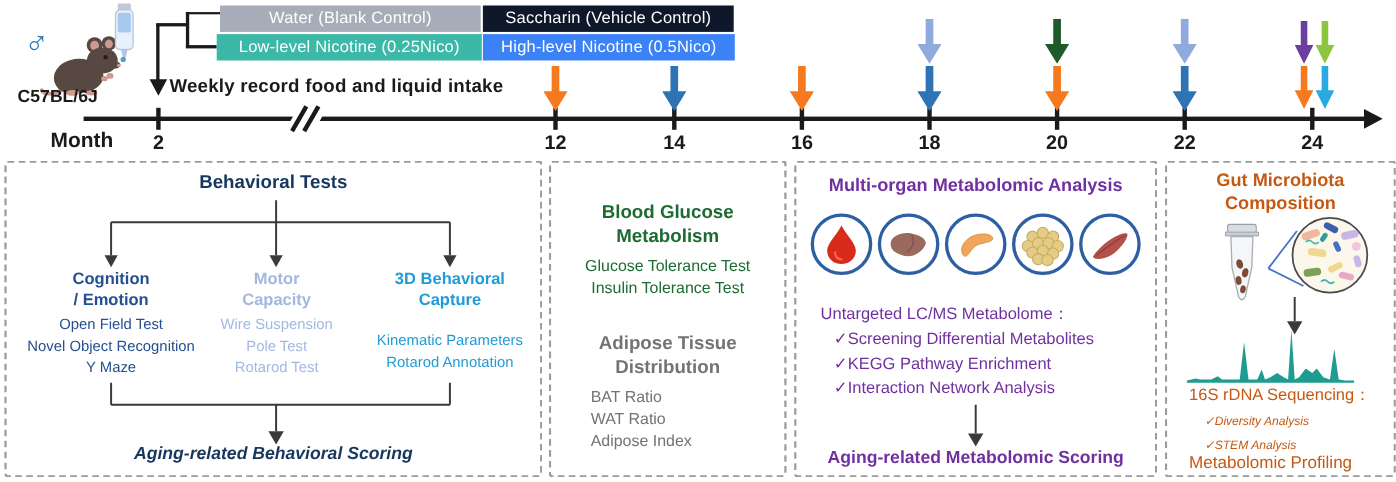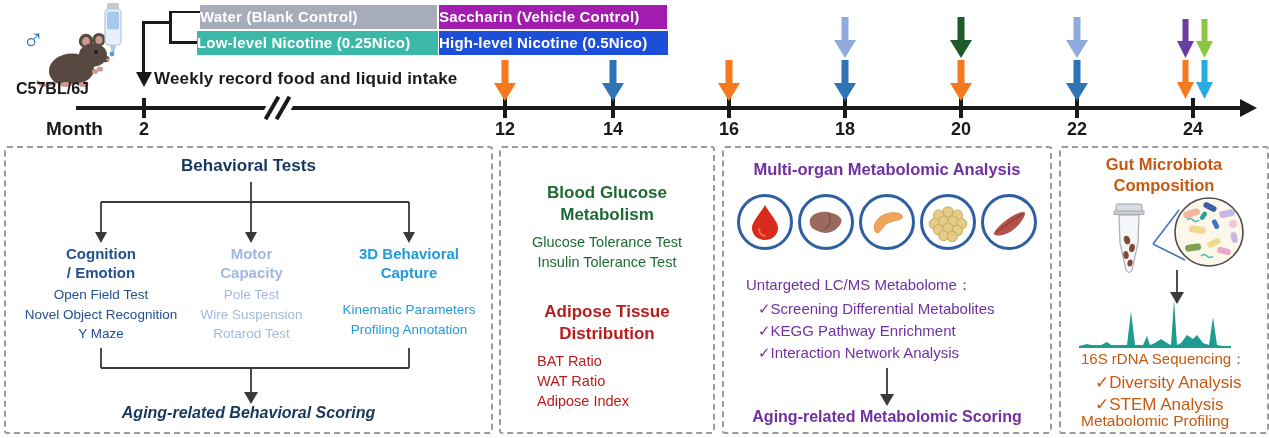--- a/index.html
+++ b/index.html
@@ -15,30 +15,30 @@
   .note{font-size:17px;font-weight:bold;color:#1a1a1a;letter-spacing:.2px;}
   .tl-line{height:4px;background:#1a1a1a;}
   .tick{width:4px;height:20px;background:#1a1a1a;}
   .tl-head{width:0;height:0;border-left:17px solid #1a1a1a;border-top:9px solid transparent;border-bottom:9px solid transparent;}
   .month-lbl{width:50px;text-align:center;font-size:18px;font-weight:bold;color:#1a1a1a;}
   .month-word{font-size:19px;font-weight:bold;color:#1a1a1a;}
   .gap{background:#fff;}
   .slash{width:4px;height:26px;background:#1a1a1a;transform:rotate(30deg);}
   .bk{background:#1a1a1a;}
   .tri-down{width:0;height:0;border-top:15px solid #1a1a1a;border-left:8px solid transparent;border-right:8px solid transparent;}
-  .chip{color:#fff;font-size:15px;font-weight:bold;line-height:24px;letter-spacing:.2px;}
+  .chip{color:#fff;font-size:15px;font-weight:normal;text-align:center;line-height:24px;letter-spacing:.2px;}
 
   
   .panel{border:2px dashed #9B9B9B;border-radius:3px;background:#fff;}
   .c-navy{color:#17375E;}
   .c-navy2{color:#24508F;}
   .c-peri{color:#A3B8E0;}
   .c-blue{color:#1F9CD8;}
   .c-dgreen{color:#1D6B33;}
-  .c-lgreen{color:#b91c1c;}
+  .c-lgreen{color:#737373;}
   .c-purple{color:#7030A0;}
   .c-borange{color:#C65911;}
   .p-title{font-size:17px;font-weight:bold;}
   .bt-col{position:absolute;text-align:center;}
   .bt-head{font-size:15px;font-weight:bold;line-height:19px;white-space:pre-line;}
   .bt-items{font-size:13.5px;line-height:19.5px;margin-top:3px;}
   .sec-title{font-size:17px;font-weight:bold;line-height:22px;white-space:pre-line;}
   .sec-items{font-size:14.5px;line-height:20px;}
   .meta-line{font-size:15px;}
   .meta-list{font-size:15px;line-height:22px;}
@@ -84,22 +84,22 @@
 
   <div class="abs bk" style="left:142px;top:22px;width:2.5px;height:52px;"></div>
   <div class="abs bk" style="left:142px;top:21px;width:29px;height:2.5px;"></div>
   <div class="abs bk" style="left:169px;top:11px;width:2.5px;height:32px;"></div>
   <div class="abs bk" style="left:169px;top:10.5px;width:31px;height:2.5px;"></div>
   <div class="abs bk" style="left:169px;top:41px;width:28px;height:2.5px;"></div>
   <div class="abs tri-down" style="left:136px;top:72px;"></div>
 
   <div class="abs chip" style="left: 200px; top: 5px; width: 237px; height: 24px; background: rgb(166, 172, 184);">Water (Blank Control)</div>
   <div class="abs chip" style="left: 197px; top: 31px; width: 241px; height: 24px; background: rgb(60, 184, 168);">Low-level Nicotine (0.25Nico)</div>
-  <div class="abs chip" style="left: 439px; top: 5px; width: 228px; height: 24px; background: #a21caf;">Saccharin (Vehicle Control)</div>
-  <div class="abs chip" style="left: 439px; top: 31px; width: 229px; height: 24px; background: #1d4ed8;">High-level Nicotine (0.5Nico)</div>
+  <div class="abs chip" style="left: 439px; top: 5px; width: 228px; height: 24px; background: #0f172a;">Saccharin (Vehicle Control)</div>
+  <div class="abs chip" style="left: 439px; top: 31px; width: 229px; height: 24px; background: #3b82f6;">High-level Nicotine (0.5Nico)</div>
 
   <div class="abs note" style="left:154px;top:69px;">Weekly record food and liquid intake</div>
 
   <div class="abs tl-line" style="left:76px;top:106px;width:1166px;"></div>
   <div class="abs tl-head" style="left:1240px;top:99px;"></div>
 
   <div class="abs gap" style="left:267px;top:99px;width:23px;height:18px;transform:rotate(30deg);"></div>
   <div class="abs slash" style="left:270px;top:95px;"></div>
   <div class="abs slash" style="left:281px;top:95px;"></div>
 
@@ -189,32 +189,32 @@
         <div>Open Field Test</div>
         <div>Novel Object Recognition</div>
         <div>Y Maze</div>
       </div>
     </div>
 
     <div class="bt-col" style="left:158px;top:96px;width:175px;text-align:center;">
       <div class="bt-head c-peri">Motor
 Capacity</div>
       <div class="bt-items c-peri">
+        <div>Wire Suspension</div>
         <div>Pole Test</div>
-        <div>Wire Suspension</div>
         <div>Rotarod Test</div>
       </div>
     </div>
 
     <div class="bt-col" style="left:318px;top:96px;width:170px;">
       <div class="bt-head c-blue">3D Behavioral
 Capture</div>
       <div class="bt-items c-blue" style="margin-top:18px;">
         <div>Kinematic Parameters</div>
-        <div>Profiling Annotation</div>
+        <div>Rotarod Annotation</div>
       </div>
     </div>
 
     <div class="abs outcome c-navy ctr" style="left:0;top:256px;width:100%;font-style:italic;">Aging-related Behavioral Scoring</div>
   </div>
 
   <div class="abs panel" style="left:499px;top:146px;width:212px;height:284px;">
     <div class="abs sec-title c-dgreen ctr pre" style="left:0;top:34px;width:100%;">Blood Glucose
 Metabolism</div>
     <div class="abs sec-items c-dgreen ctr" style="left:0;top:84px;width:100%;text-align:center;">
@@ -338,20 +338,20 @@
                  L82 197 L86 188 L89 197
                  L94 195 L100 191 L106 195
                  L110 197 L113 152 L116 197
                  L120 195 L126 187 L132 191 L136 187 L142 195
                  L148 197 L152 169 L156 197
                  L162 198 L170 198 L170 200 L18 200 Z" fill="#1E9C8F"></path>
       </g>
     </svg>
 
     <div class="abs meta-line c-borange" style="left:20px;top:202px;">16S rDNA Sequencing：</div>
-    <div class="abs meta-list c-borange" style="left:34px;top:224px;font-size:17px;">
+    <div class="abs meta-list c-borange" style="left:34px;top:224px;font-size:11px;font-style:italic;">
       <div>✓Diversity Analysis</div>
       <div>✓STEM Analysis</div>
     </div>
     <div class="abs c-borange" style="left:20px;top:264px;font-size:15.5px;">Metabolomic Profiling</div>
   </div>
 
 </div>
 
 </body></html>

